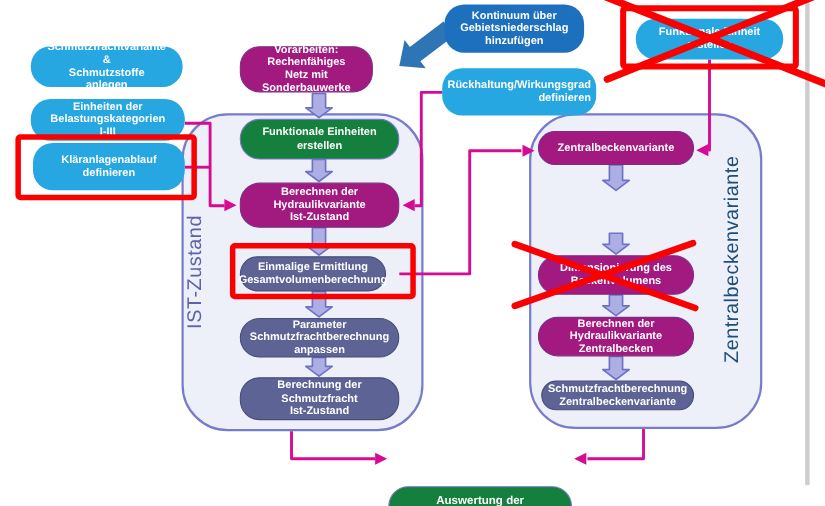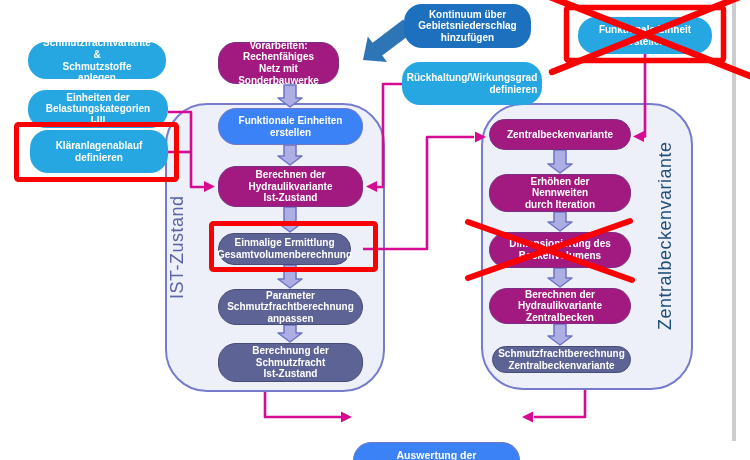--- a/index.html
+++ b/index.html
@@ -20,21 +20,21 @@
   .vlabel.right{color:#1f4e79;}
   .node{
     position:absolute;z-index:3;display:flex;align-items:center;justify-content:center;
     text-align:center;white-space:pre-line;color:#ffffff;font-weight:bold;
     font-size:10px;line-height:1.16;border-radius:18px;box-sizing:border-box;padding:1px 16px;
   }
   .cyan{background:#27a7e2;}
   .blue{background:#1d70be;}
   .magenta{background:#a2197f;border:1.5px solid #7b2f86;}
   .slate{background:#5d6394;border:1.5px solid #474d78;}
-  .peri{background:#3b82f6;border:1.5px solid #7277c8;}
+  .peri{background:#15803d;border:1.5px solid #7277c8;}
   .svg-layer{position:absolute;left:0;top:0;z-index:2;pointer-events:none;}
   .svg-red{position:absolute;left:0;top:0;z-index:6;pointer-events:none;}
   .page-edge{position:absolute;z-index:4;background:#cdcdcd;}
 </style>
 </head>
 <body>
 
 <div class="canvas">
 
   <div class="container-box" style="left:165px;top:103px;width:220px;height:289px;"></div>
@@ -104,22 +104,20 @@
   <div class="node slate" style="left:218px;top:233px;width:133px;height:32px;">Einmalige Ermittlung
 Gesamtvolumenberechnung</div>
   <div class="node slate" style="left:218px;top:289px;width:145px;height:36px;">Parameter
 Schmutzfrachtberechnung
 anpassen</div>
   <div class="node slate" style="left:218px;top:343px;width:145px;height:39px;">Berechnung der
 Schmutzfracht
 Ist-Zustand</div>
 
   <div class="node magenta" style="left:489px;top:119px;width:142px;height:31px;">Zentralbeckenvariante</div>
-  <div class="node magenta" style="left:489px;top:174px;width:142px;height:38px;">Erhöhen der Nennweiten
-durch Iteration</div>
   <div class="node magenta" style="left:489px;top:232px;width:142px;height:36px;">Dimensionierung des
 Beckenvolumens</div>
   <div class="node magenta" style="left:489px;top:288px;width:142px;height:36px;">Berechnen der
 Hydraulikvariante
 Zentralbecken</div>
   <div class="node slate" style="left:492px;top:346px;width:139px;height:27px;">Schmutzfrachtberechnung
 Zentralbeckenvariante</div>
 
   <div class="node peri" style="left:353px;top:398px;width:167px;height:39px;font-size:10.5px;margin-top:44px;">Auswertung der Ergebnisse</div>
 

